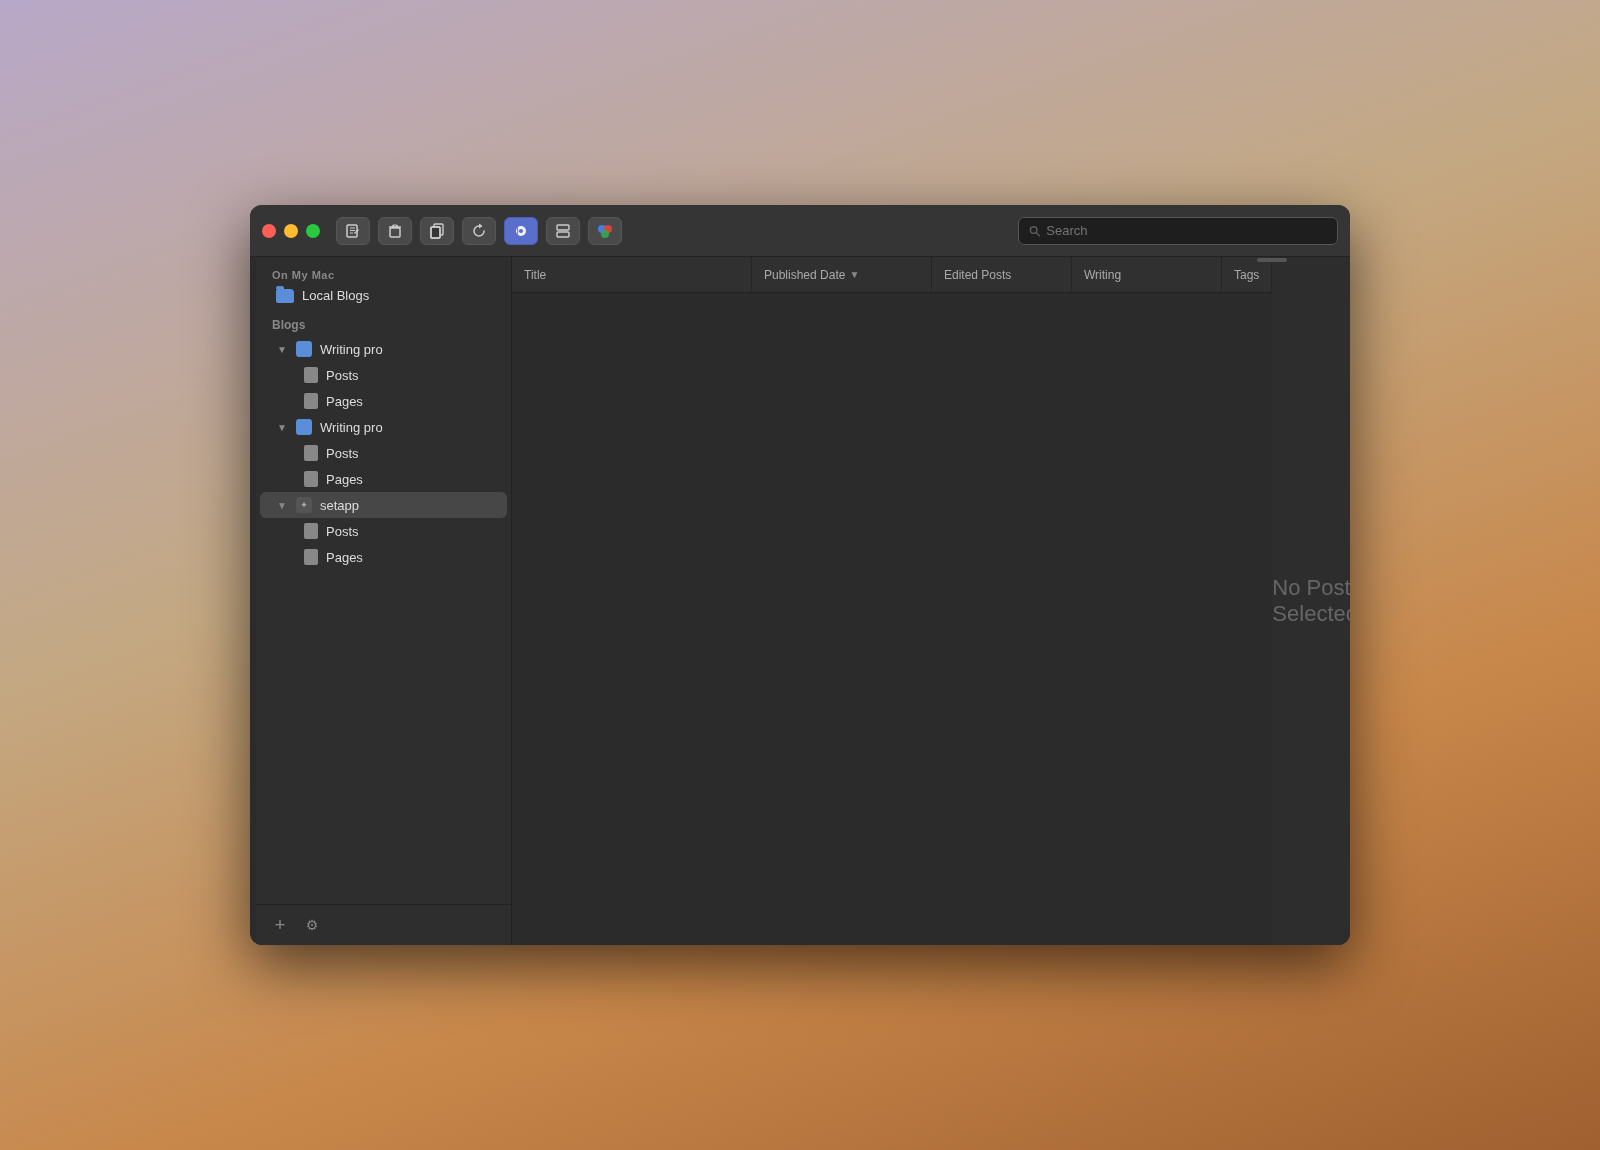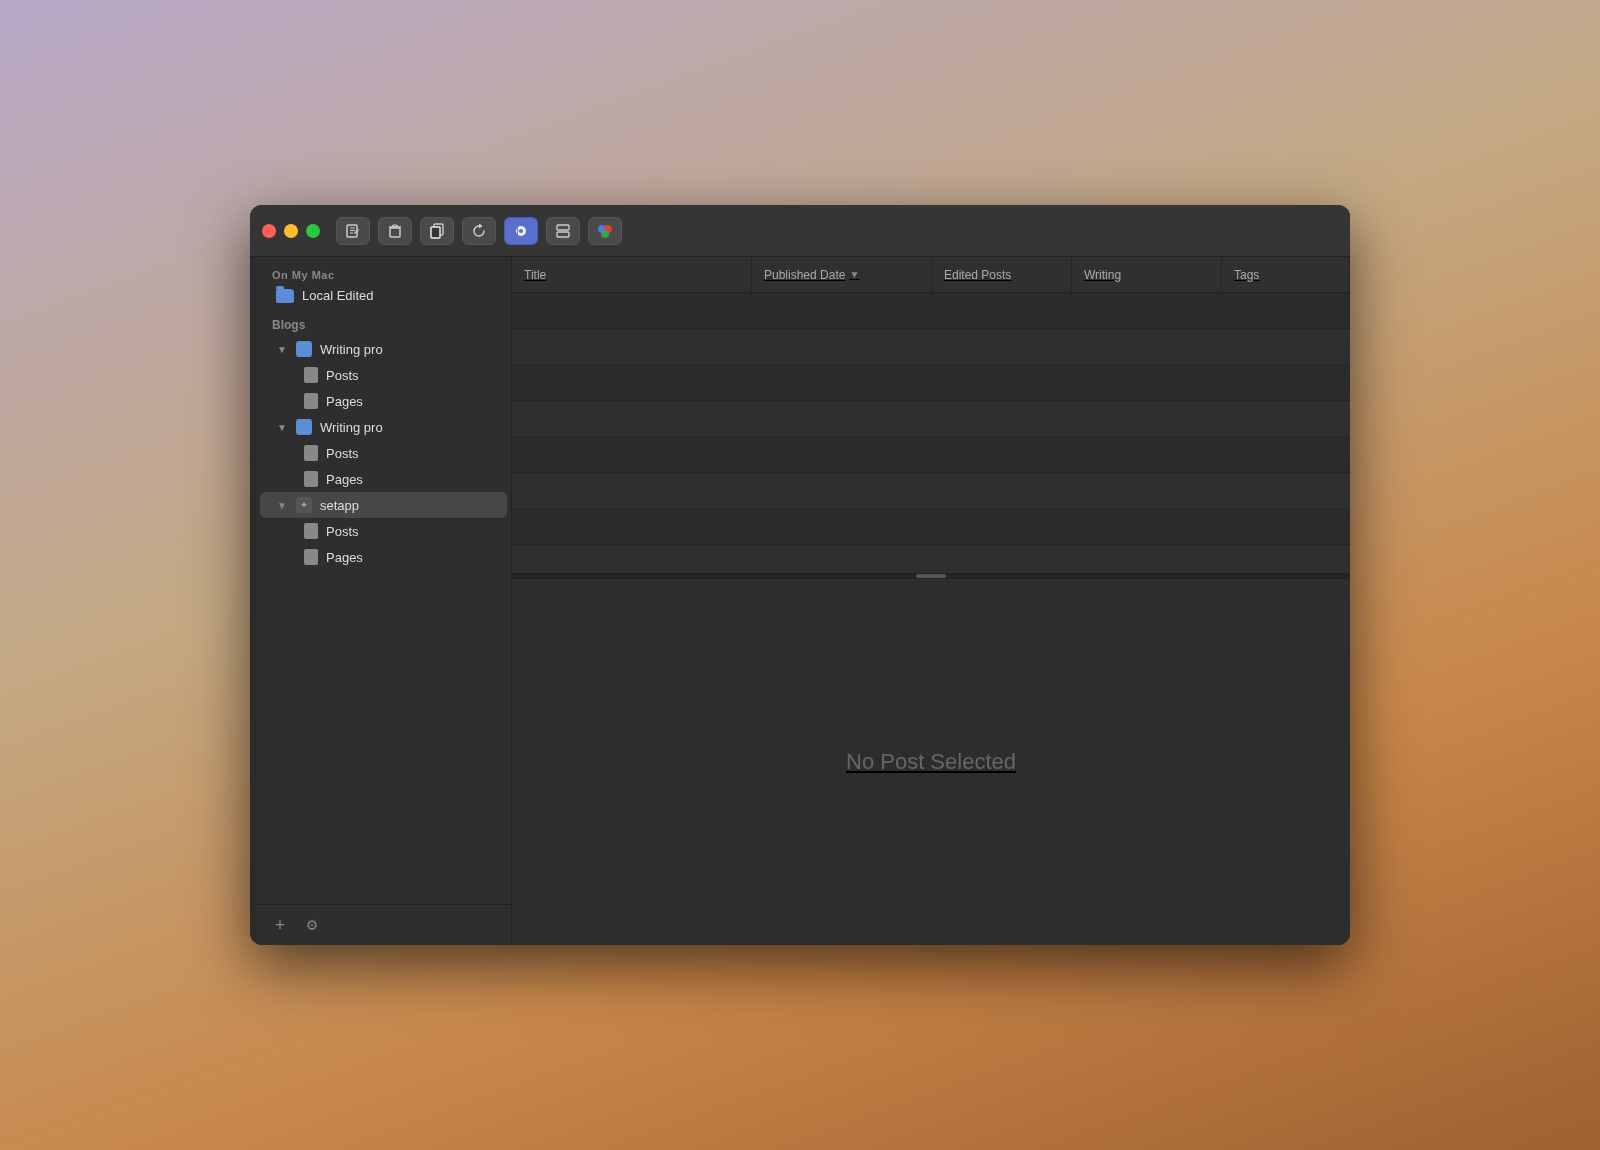--- a/index.html
+++ b/index.html
@@ -209,23 +209,22 @@
       display: flex;
       align-items: center;
       justify-content: center;
       border-radius: 4px;
     }
 
     
     .right-panel {
       flex: 1;
       display: flex;
-      flex-direction: column;
+      flex-direction: row;
       overflow: hidden;
-      text-decoration: underline;
     }
 
     
     .column-headers {
       height: 36px;
       background: #303030;
       display: flex;
       align-items: center;
       border-bottom: 1px solid #222;
       flex-shrink: 0;
@@ -370,30 +369,37 @@
     </div>
 
     <div class="toolbar-btn">
       <svg width="16" height="16" viewBox="0 0 16 16">
         <circle cx="5" cy="6" r="4" fill="#4285f4" opacity="0.9"></circle>
         <circle cx="11" cy="6" r="4" fill="#ea4335" opacity="0.9"></circle>
         <circle cx="8" cy="11" r="4" fill="#34a853" opacity="0.9"></circle>
       </svg>
     </div>
 
+    <div class="search-box">
+      <svg class="search-icon-svg" width="12" height="12" viewBox="0 0 12 12" fill="none">
+        <circle cx="5" cy="5" r="3.5" stroke="#888" stroke-width="1.5"></circle>
+        <line x1="8" y1="8" x2="11" y2="11" stroke="#888" stroke-width="1.5" stroke-linecap="round"></line>
+      </svg>
+      <input type="text" style="background: none; border: none; outline: none; color: rgb(136, 136, 136); font-size: 13px; width: 100%;" placeholder="Search">
+    </div>
   </div>
 
   <div class="main-content">
 
     <div class="sidebar">
       <div class="sidebar-section-header">On My Mac</div>
 
       <div class="sidebar-item">
         <div class="icon-folder"></div>
-        <span>Local Edited</span>
+        <span>Local Blogs</span>
       </div>
 
       <div class="blogs-label">Blogs</div>
 
       <div class="sidebar-item">
         <span class="tree-chevron">▼</span>
         <div class="icon-blog"></div>
         <span>Writing pro</span>
       </div>
       <div class="sidebar-item indent-2">

